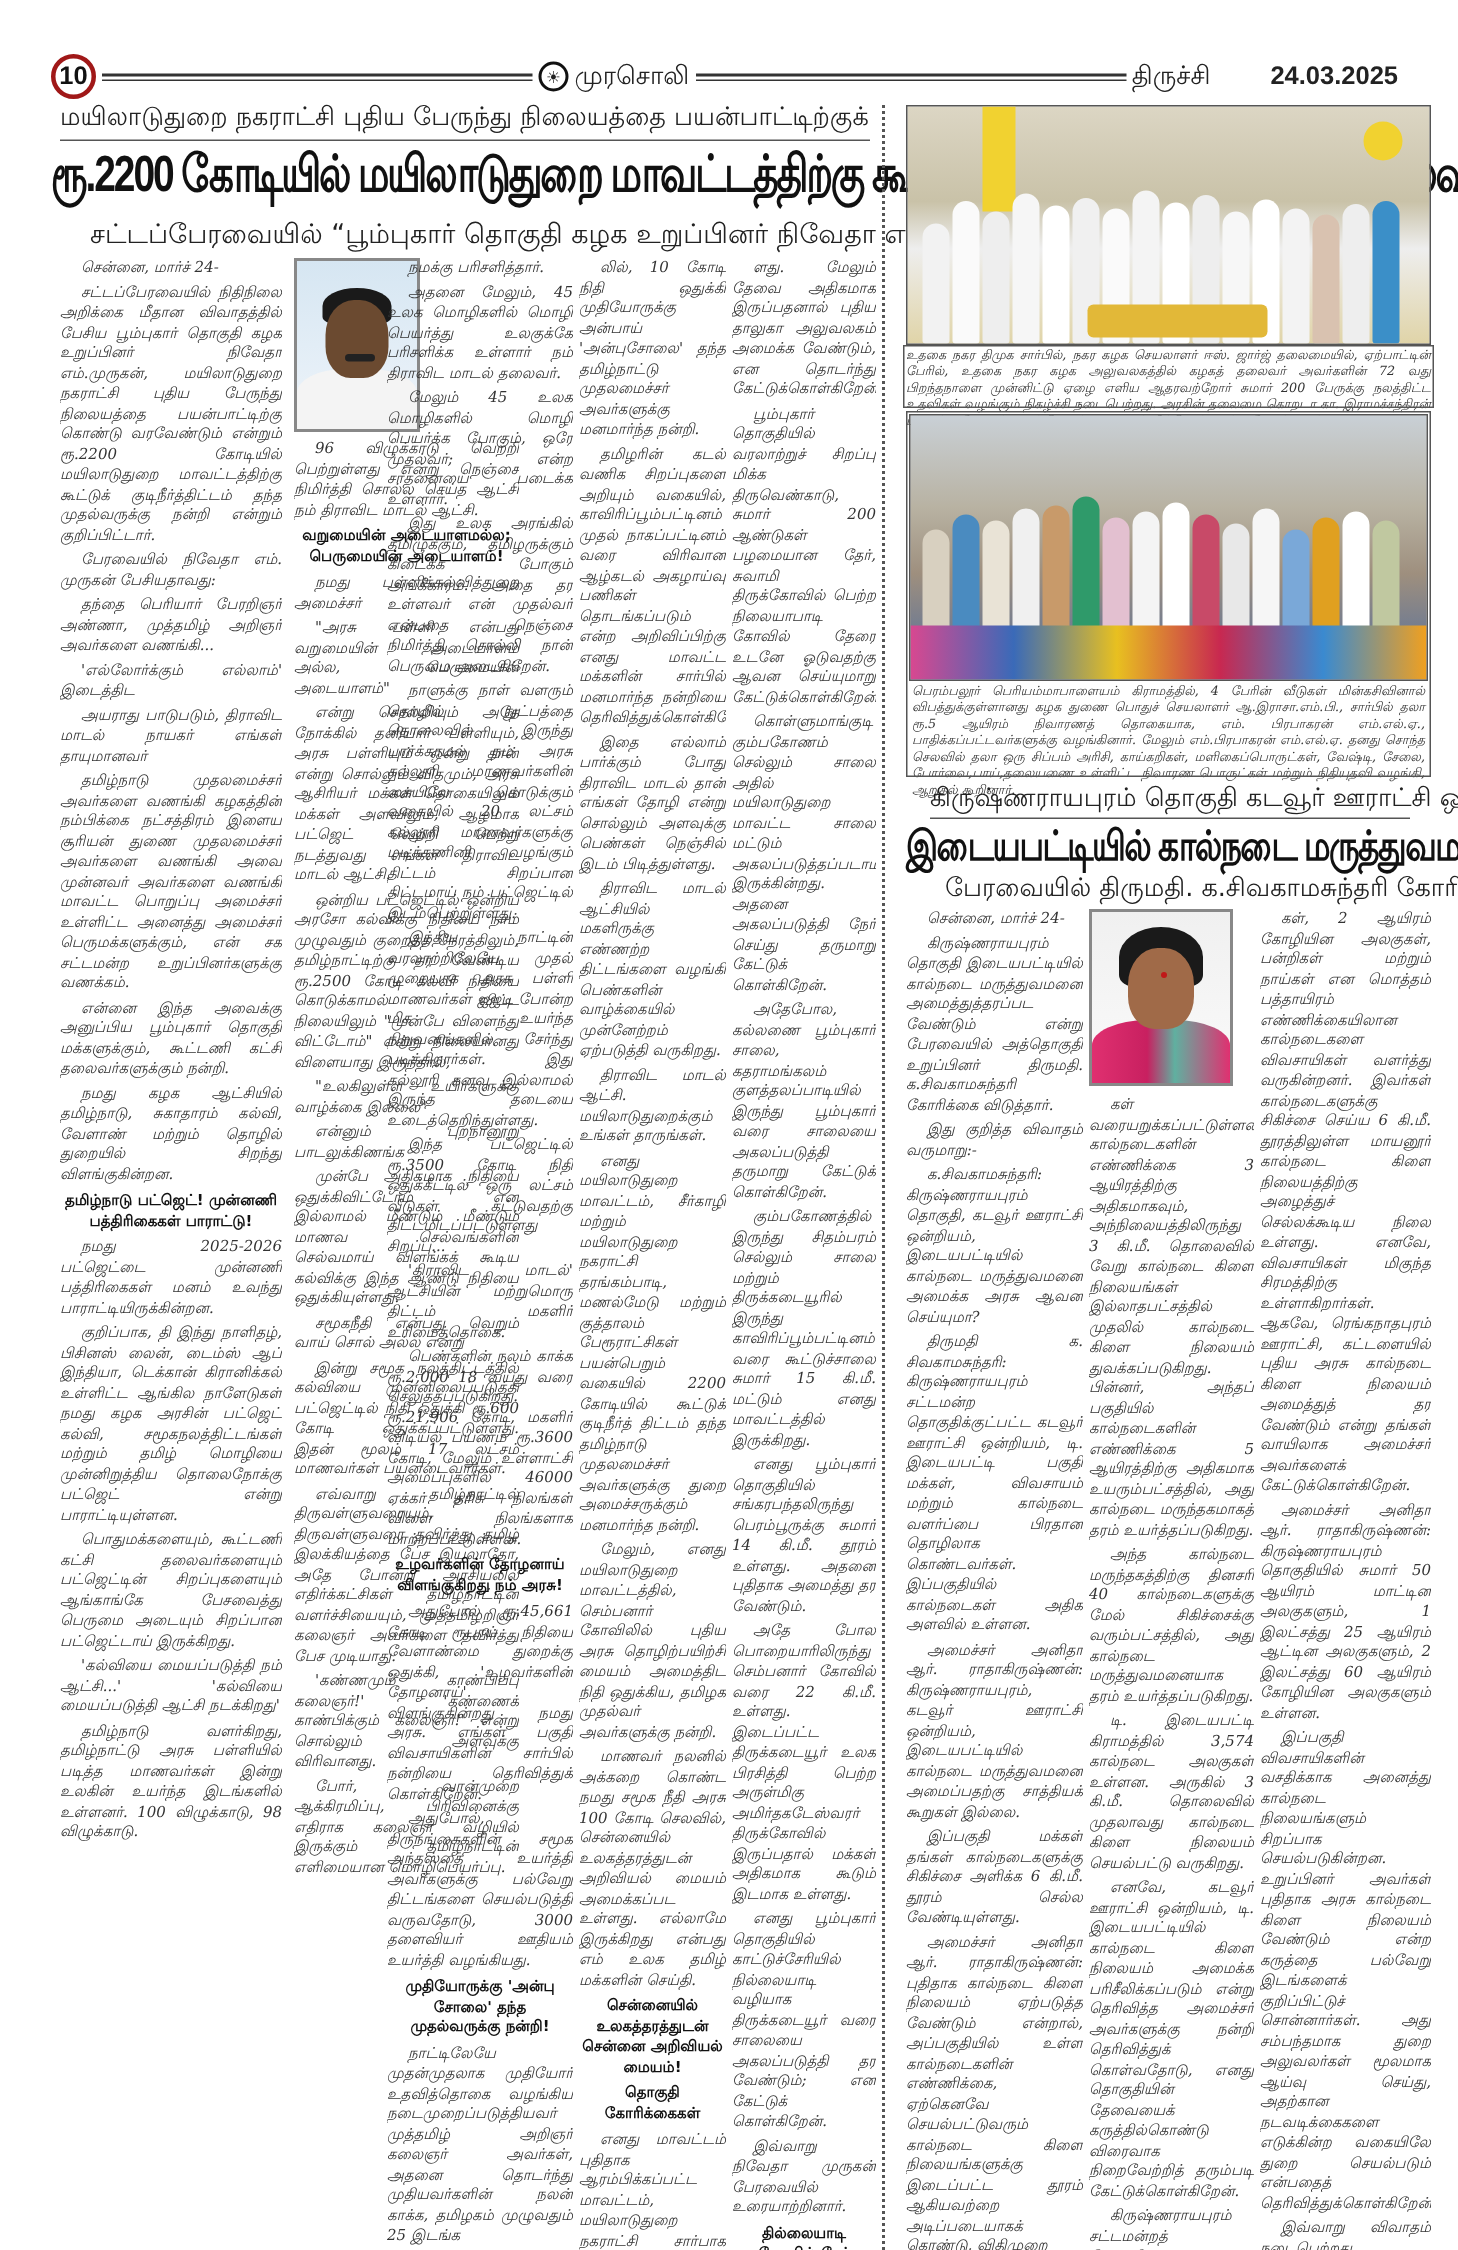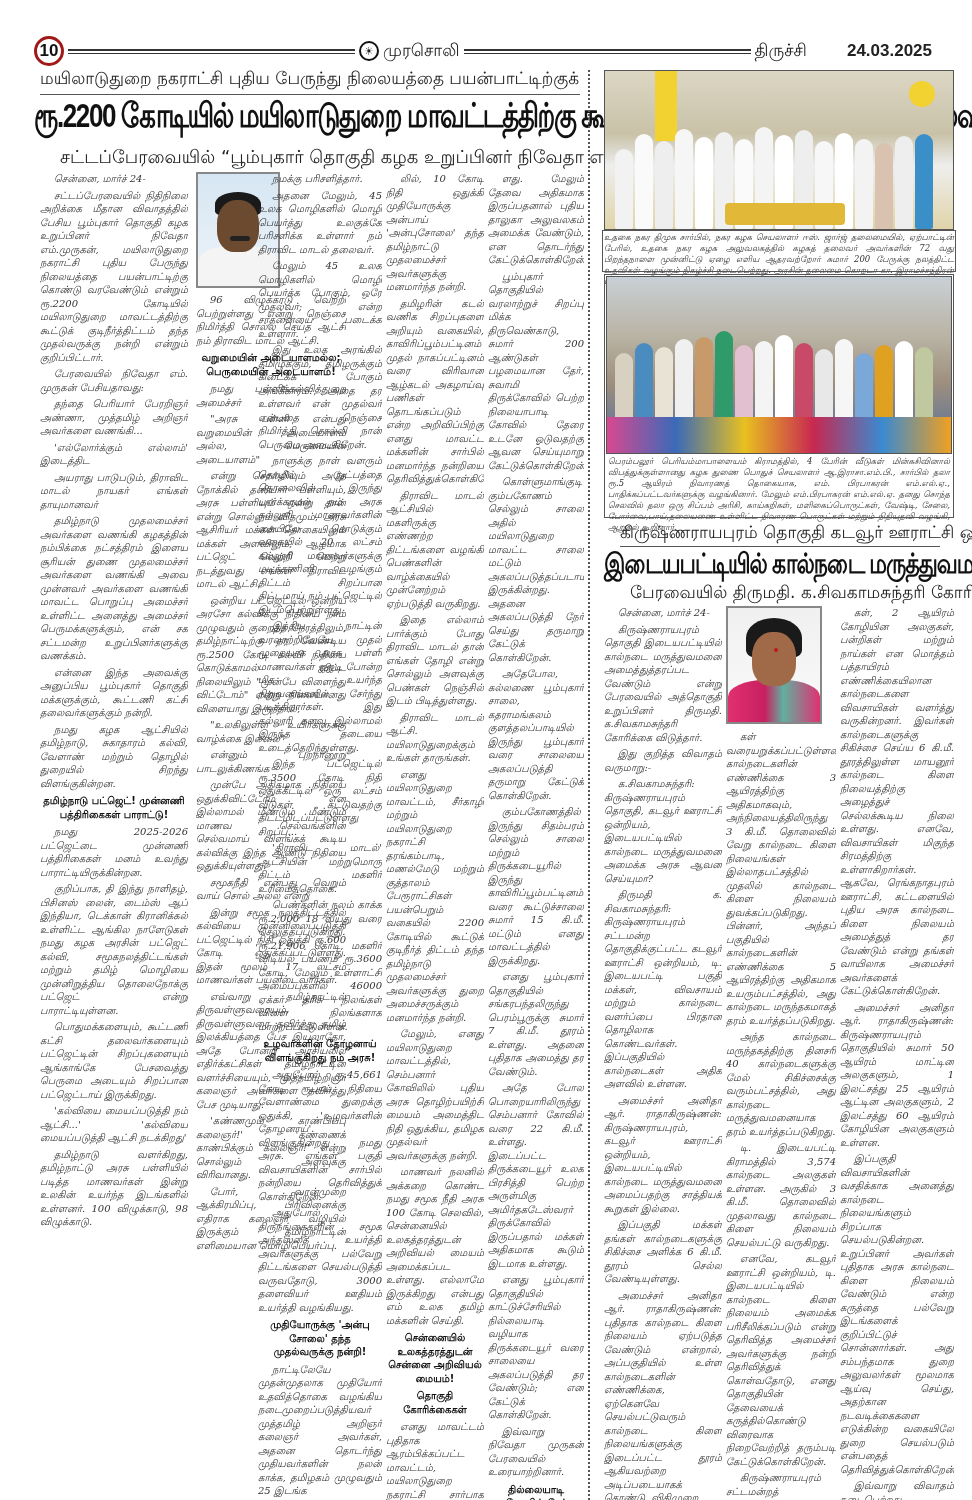--- a/index.html
+++ b/index.html
@@ -240,42 +240,42 @@
   <div class="sh">முதியோருக்கு 'அன்பு சோலை' தந்த முதல்வருக்கு நன்றி!</div>
   <div>
       <p>நாட்டிலேயே முதன்முதலாக முதியோர் உதவித்தொகை வழங்கிய நடைமுறைப்படுத்தியவர் முத்தமிழ் அறிஞர் கலைஞர் அவர்கள், அதனை தொடர்ந்து முதியவர்களின் நலன் காக்க, தமிழகம் முழுவதும் 25 இடங்க</p>
     </div>
 </div>
 
 <div class="col" style="left:386px; top:172px; width:98px; height:1328px;">
   <div>
       <p>லில், 10 கோடி நிதி ஒதுக்கி முதியோருக்கு அன்பாய் 'அன்புசோலை' தந்த தமிழ்நாட்டு முதலமைச்சர் அவர்களுக்கு மனமார்ந்த நன்றி.</p>
       <p>தமிழரின் கடல் வணிக சிறப்புகளை அறியும் வகையில், காவிரிப்பூம்பட்டினம் முதல் நாகப்பட்டினம் வரை விரிவான ஆழ்கடல் அகழாய்வு பணிகள் தொடங்கப்படும் என்ற அறிவிப்பிற்கு எனது மாவட்ட மக்களின் சார்பில் மனமார்ந்த நன்றியை தெரிவித்துக்கொள்கிறேன்.</p>
+      <p>இதை எல்லாம் பார்க்கும் போது திராவிட மாடல் தான் எங்கள் தோழி என்று சொல்லும் அளவுக்கு பெண்கள் நெஞ்சில் இடம் பிடித்துள்ளது.</p>
       <p>திராவிட மாடல் ஆட்சியில் மகளிருக்கு எண்ணற்ற திட்டங்களை வழங்கி பெண்களின் வாழ்க்கையில் முன்னேற்றம் ஏற்படுத்தி வருகிறது.</p>
-      <p>இதை எல்லாம் பார்க்கும் போது திராவிட மாடல் தான் எங்கள் தோழி என்று சொல்லும் அளவுக்கு பெண்கள் நெஞ்சில் இடம் பிடித்துள்ளது.</p>
       <p>திராவிட மாடல் ஆட்சி. மயிலாடுதுறைக்கும் உங்கள் தாருங்கள்.</p>
       <p>எனது மயிலாடுதுறை மாவட்டம், சீர்காழி மற்றும் மயிலாடுதுறை நகராட்சி தரங்கம்பாடி, மணல்மேடு மற்றும் குத்தாலம் பேரூராட்சிகள் பயன்பெறும் வகையில் 2200 கோடியில் கூட்டுக் குடிநீர்த் திட்டம் தந்த தமிழ்நாடு முதலமைச்சர் அவர்களுக்கு துறை அமைச்சருக்கும் மனமார்ந்த நன்றி.</p>
       <p>மேலும், எனது மயிலாடுதுறை மாவட்டத்தில், செம்பனார் கோவிலில் புதிய அரசு தொழிற்பயிற்சி மையம் அமைத்திட நிதி ஒதுக்கிய, தமிழக முதல்வர் அவர்களுக்கு நன்றி.</p>
       <p>மாணவர் நலனில் அக்கறை கொண்ட நமது சமூக நீதி அரசு 100 கோடி செலவில், சென்னையில் உலகத்தரத்துடன் அறிவியல் மையம் அமைக்கப்பட உள்ளது. எல்லாமே இருக்கிறது என்பது எம் உலக தமிழ் மக்களின் செய்தி.</p>
     </div>
   <div class="sh">சென்னையில் உலகத்தரத்துடன் சென்னை அறிவியல் மையம்!</div>
   <div class="sh">தொகுதி கோரிக்கைகள்</div>
   <div>
       <p>எனது மாவட்டம் புதிதாக ஆரம்பிக்கப்பட்ட மாவட்டம், மயிலாடுதுறை நகராட்சி சார்பாக புதிதாக பேருந்து நிலையம் கட்டி முடிக்கப்பட்டு, பயன்பாட்டிற்கு வராமல் இருக்கிறது.</p>
     </div>
 </div>
 
 <div class="col" style="left:488px; top:172px; width:96px; height:1328px;">
   <div>
       <p>ளது. மேலும் தேவை அதிகமாக இருப்பதனால் புதிய தாலுகா அலுவலகம் அமைக்க வேண்டும், என தொடர்ந்து கேட்டுக்கொள்கிறேன்.</p>
       <p>பூம்புகார் தொகுதியில் வரலாற்றுச் சிறப்பு மிக்க திருவெண்காடு, சுமார் 200 ஆண்டுகள் பழமையான தேர், சுவாமி திருக்கோவில் பெற்ற நிலையாபாடி கோவில் தேரை உடனே ஓடுவதற்கு ஆவன செய்யுமாறு கேட்டுக்கொள்கிறேன்.</p>
       <p>கொள்ளுமாங்குடி கும்பகோணம் செல்லும் சாலை அதில் மயிலாடுதுறை மாவட்ட சாலை மட்டும் அகலப்படுத்தப்படாமல் இருக்கின்றது. அதனை அகலப்படுத்தி நேர் செய்து தருமாறு கேட்டுக் கொள்கிறேன்.</p>
       <p>அதேபோல, கல்லணை பூம்புகார் சாலை, கதராமங்கலம் குளத்தலப்பாடியில் இருந்து பூம்புகார் வரை சாலையை அகலப்படுத்தி தருமாறு கேட்டுக் கொள்கிறேன்.</p>
       <p>கும்பகோணத்தில் இருந்து சிதம்பரம் செல்லும் சாலை மற்றும் திருக்கடையூரில் இருந்து காவிரிப்பூம்பட்டினம் வரை கூட்டுச்சாலை சுமார் 15 கி.மீ. மட்டும் எனது மாவட்டத்தில் இருக்கிறது.</p>
-      <p>எனது பூம்புகார் தொகுதியில் சங்கரபந்தலிருந்து பெரம்பூருக்கு சுமார் 7 கி.மீ. தூரம் உள்ளது. அதனை புதிதாக அமைத்து தர வேண்டும்.</p>
+      <p>எனது பூம்புகார் தொகுதியில் சங்கரபந்தலிருந்து பெரம்பூருக்கு சுமார் 14 கி.மீ. தூரம் உள்ளது. அதனை புதிதாக அமைத்து தர வேண்டும்.</p>
       <p>அதே போல பொறையாரிலிருந்து செம்பனார் கோவில் வரை 22 கி.மீ. உள்ளது. இடைப்பட்ட திருக்கடையூர் உலக பிரசித்தி பெற்ற அருள்மிகு அமிர்தகடேஸ்வரர் திருக்கோவில் இருப்பதால் மக்கள் அதிகமாக கூடும் இடமாக உள்ளது.</p>
       <p>எனது பூம்புகார் தொகுதியில் காட்டுச்சேரியில் நில்லையாடி வழியாக திருக்கடையூர் வரை சாலையை அகலப்படுத்தி தர வேண்டும்; என கேட்டுக் கொள்கிறேன்.</p>
       <p>இவ்வாறு நிவேதா முருகன் பேரவையில் உரையாற்றினார்.</p>
     </div>
   <div class="sh">தில்லையாடி கோவில் தேர் ஓடுவதற்கு ஆவன செய்யவும்!</div>
 
 </div>
 
 <div class="col-divider"></div>
 

